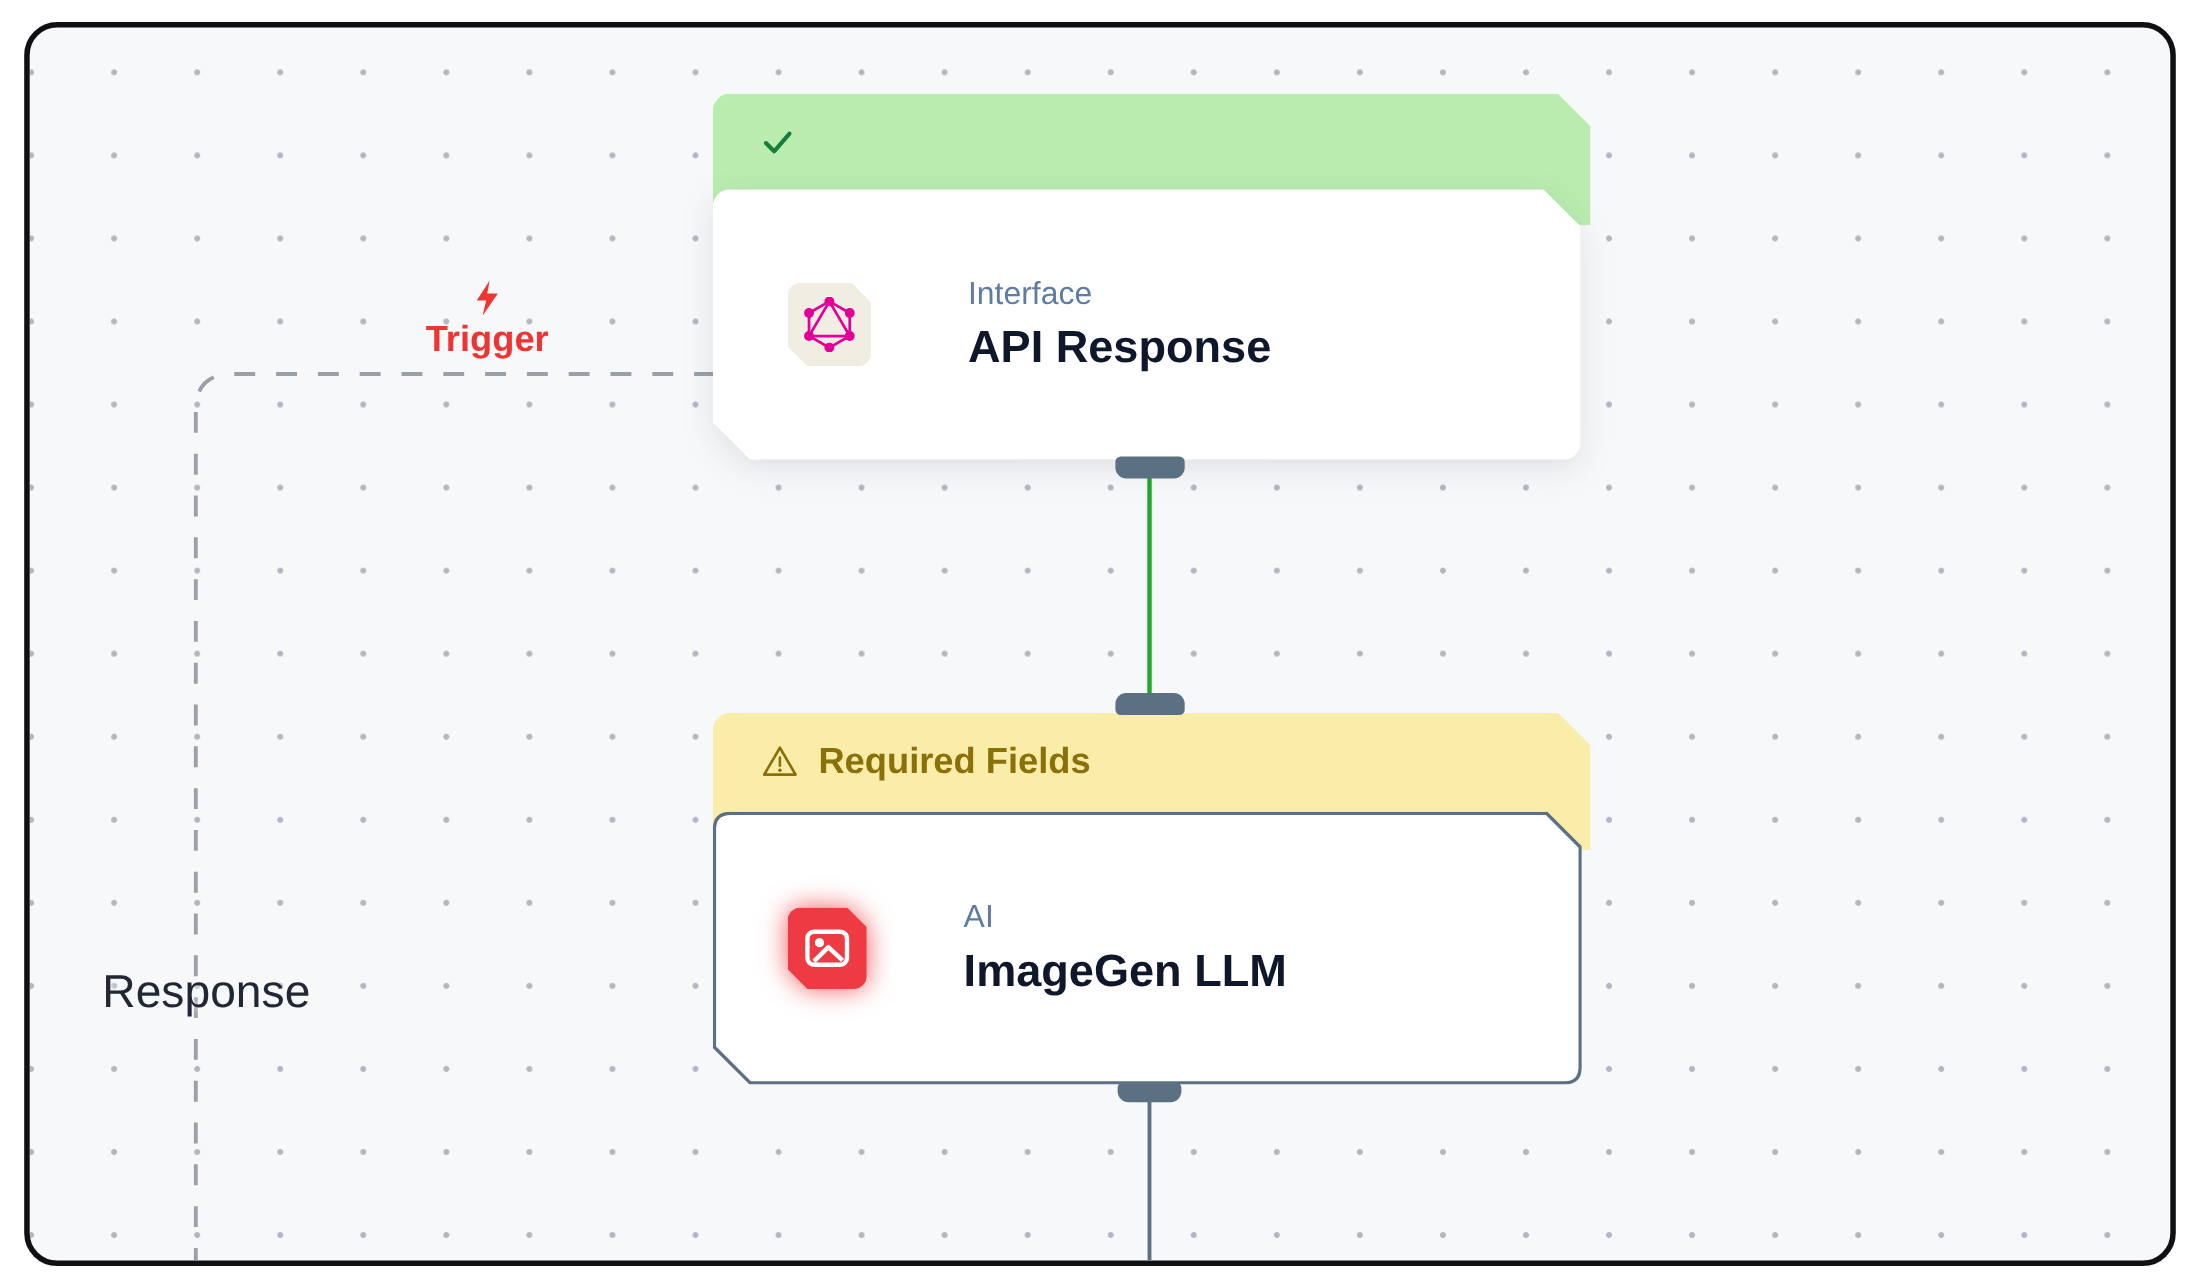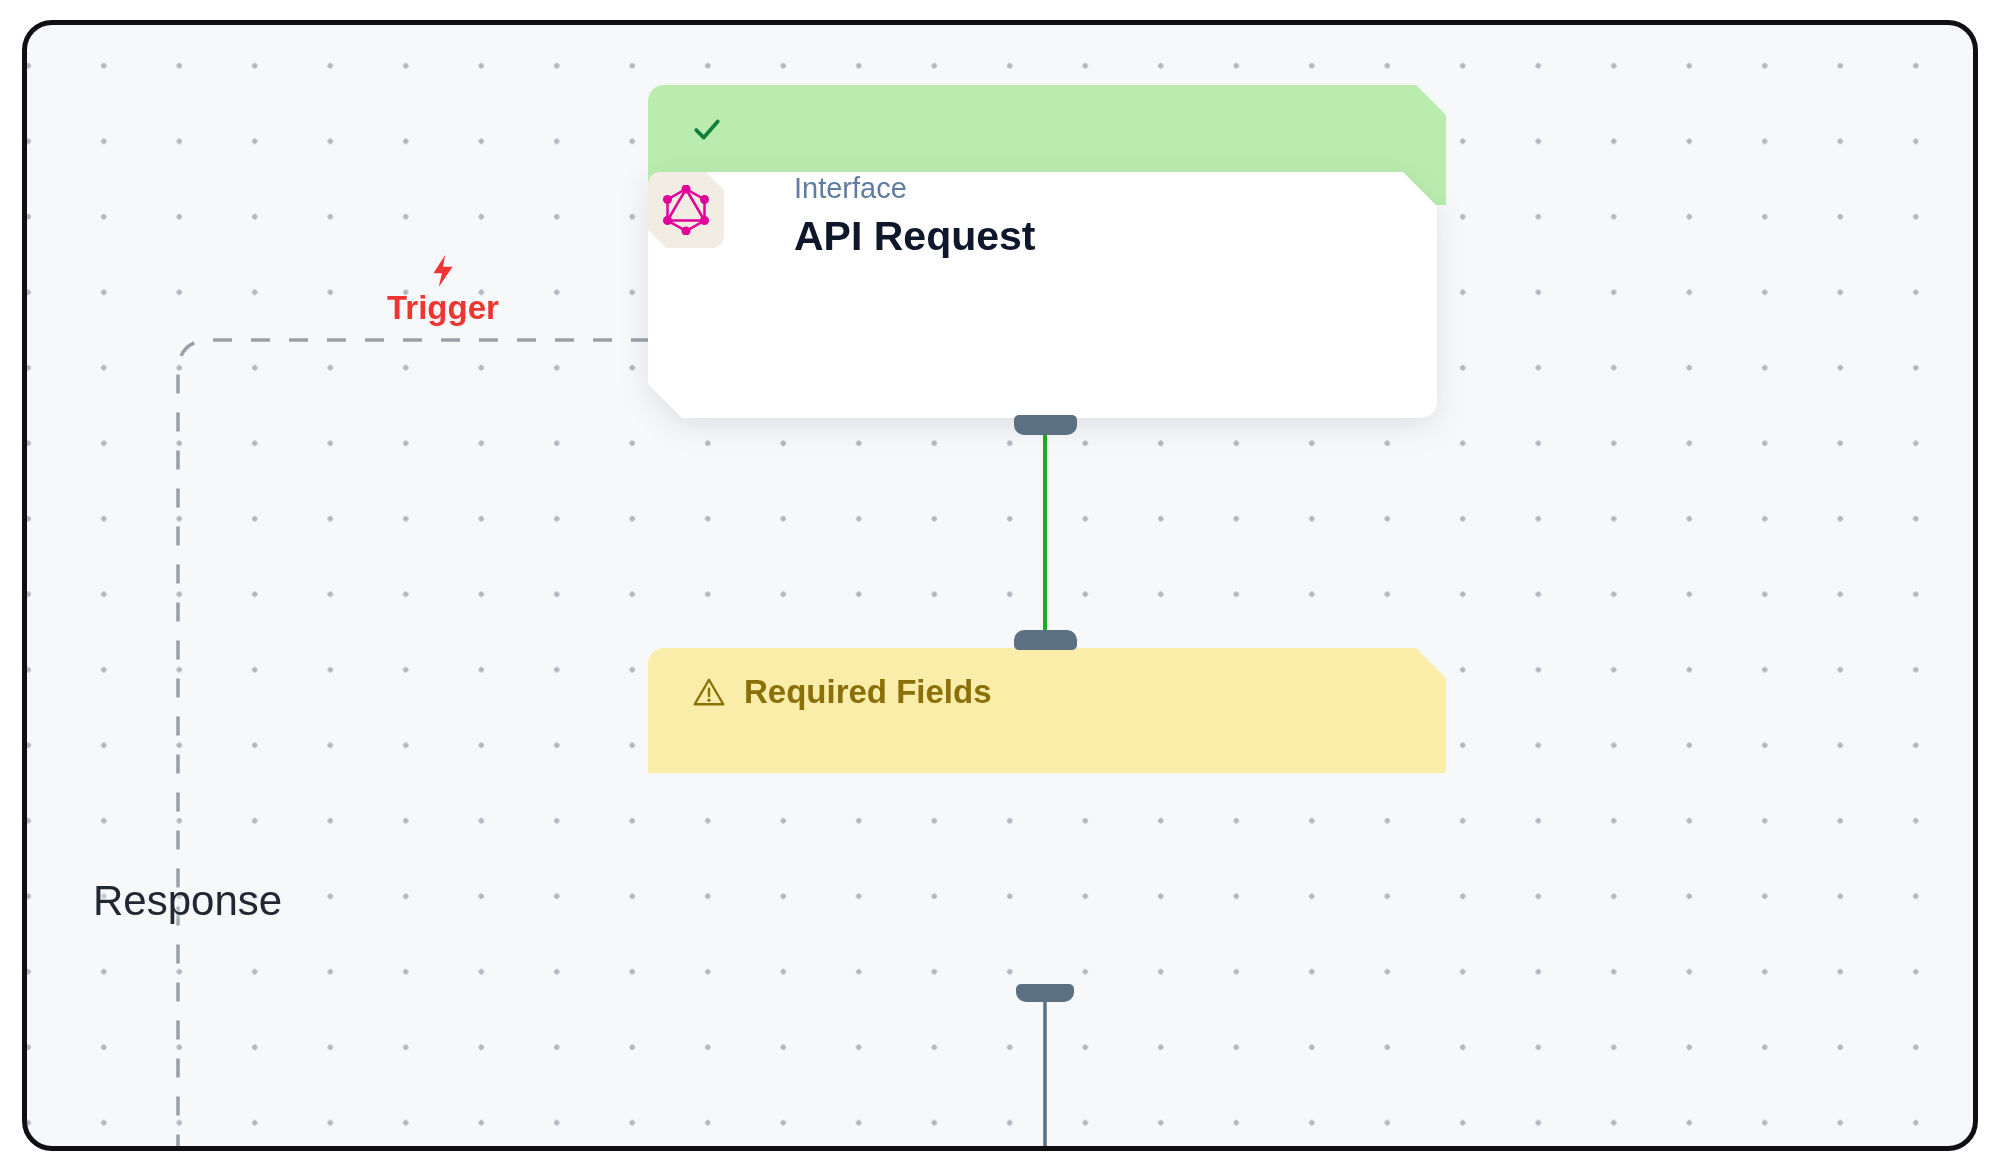--- a/index.html
+++ b/index.html
@@ -45,21 +45,21 @@
 
   .body-shadow-wrap { position:absolute; filter:drop-shadow(0 8px 14px rgba(15,23,42,0.10)); }
   .node-body-plain {
     position:relative; width:100%; height:100%;
     background:#ffffff; border-radius:16px;
     clip-path:polygon(0 0, calc(100% - 34px) 0, 100% 34px, 100% 100%, 34px 100%, 0 calc(100% - 34px));
   }
   .node-body-overlay { position:absolute; z-index:2; }
 
   .node-content { position:absolute; left:0; top:0; width:100%; height:100%; }
-  .content-row { display:flex; height:100%; gap:70px; }
+  .content-row { display:flex; align-items:center; height:100%; padding-left:68px; gap:88px; }
   .text-col { display:flex; flex-direction:column; gap:8px; }
   .node-category { font-size:29px; color:#5f7da0; }
   .node-title { font-size:41px; font-weight:bold; color:#0f172a; }
 
   .mini-icon-wrap { width:76px; height:76px; }
   .mini-icon {
     width:100%; height:100%; display:flex; align-items:center; justify-content:center;
     border-radius:12px;
     clip-path:polygon(0 0, calc(100% - 18px) 0, 100% 18px, 100% 100%, 18px 100%, 0 calc(100% - 18px));
   }
@@ -121,21 +121,21 @@
                     <circle cx="87" cy="71" r="9"></circle>
                     <circle cx="50" cy="92" r="9"></circle>
                     <circle cx="13" cy="71" r="9"></circle>
                     <circle cx="13" cy="29" r="9"></circle>
                   </g>
                 </svg>
               </div>
             </div>
             <div class="text-col">
               <span class="node-category">Interface</span>
-              <span class="node-title">API Request</span>
+              <span class="node-title">API Response</span>
             </div>
           </div>
         </div>
       </div>
 
       <div class="handle handle-bottom" style="left:366px; top:330px; width:63px; height:20px;"></div>
     </div>
 
     <div class="node" style="left:621px; top:605px; width:798px; height:375px;">
 
@@ -145,18 +145,40 @@
         <div class="banner-row">
           <svg width="34" height="32" viewBox="0 0 50 46">
             <path d="M25 5 L46 41 L4 41 Z" fill="none" stroke="#8a7009" stroke-width="3.5" stroke-linejoin="round"></path>
             <line x1="25" y1="18" x2="25" y2="29" stroke="#8a7009" stroke-width="3.5" stroke-linecap="round"></line>
             <circle cx="25" cy="35" r="2.4" fill="#8a7009"></circle>
           </svg>
           <span class="banner-text">Required Fields</span>
         </div>
       </div>
 
+      <div class="node-body-overlay" style="left:0px; top:108px; width:790px; height:248px;">
+        <svg width="790" height="248" viewBox="0 0 790 248" style="position:absolute; left:0; top:0;">
+          <path d="M 16 1.5 L 758 1.5 L 788.5 32 L 788.5 232 Q 788.5 246.5 774 246.5 L 34 246.5 L 1.5 214 L 1.5 16 Q 1.5 1.5 16 1.5 Z" fill="#ffffff" stroke="#5b7083" stroke-width="3"></path>
+        </svg>
+        <div class="node-content">
+          <div class="content-row">
+            <div class="icon-red-wrap">
+              <div class="mini-icon icon-red">
+                <svg width="48" height="48" viewBox="0 0 48 48">
+                  <rect x="6" y="9" width="36" height="30" rx="6" fill="none" stroke="#ffffff" stroke-width="4"></rect>
+                  <circle cx="17" cy="19" r="4.2" fill="#ffffff"></circle>
+                  <path d="M12 36 L25 23 L38 35" fill="none" stroke="#ffffff" stroke-width="4" stroke-linejoin="round"></path>
+                </svg>
+              </div>
+            </div>
+            <div class="text-col">
+              <span class="node-category">AI</span>
+              <span class="node-title">ImageGen LLM</span>
+            </div>
+          </div>
+        </div>
+      </div>
 
       <div class="handle handle-bottom" style="left:368px; top:354px; width:58px; height:18px;"></div>
     </div>
 
   </div>
 </div>
 
 </body></html>

